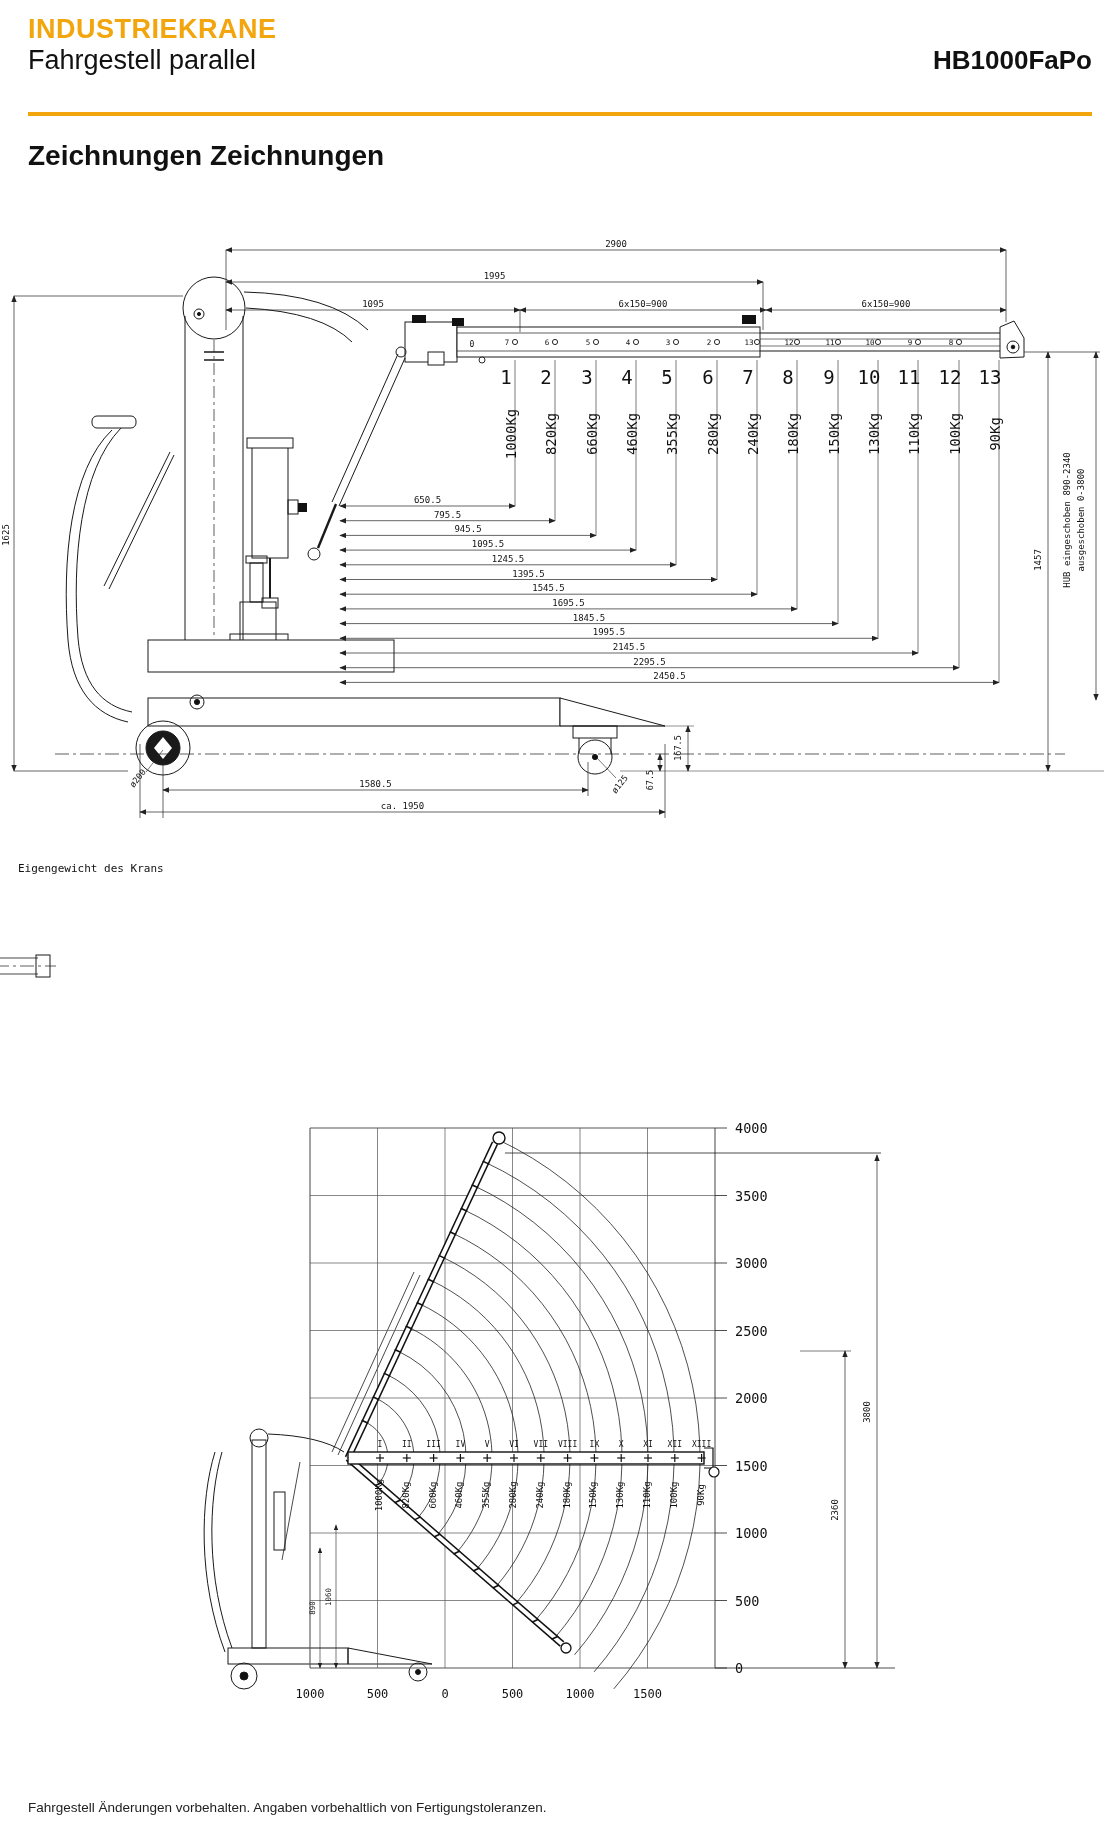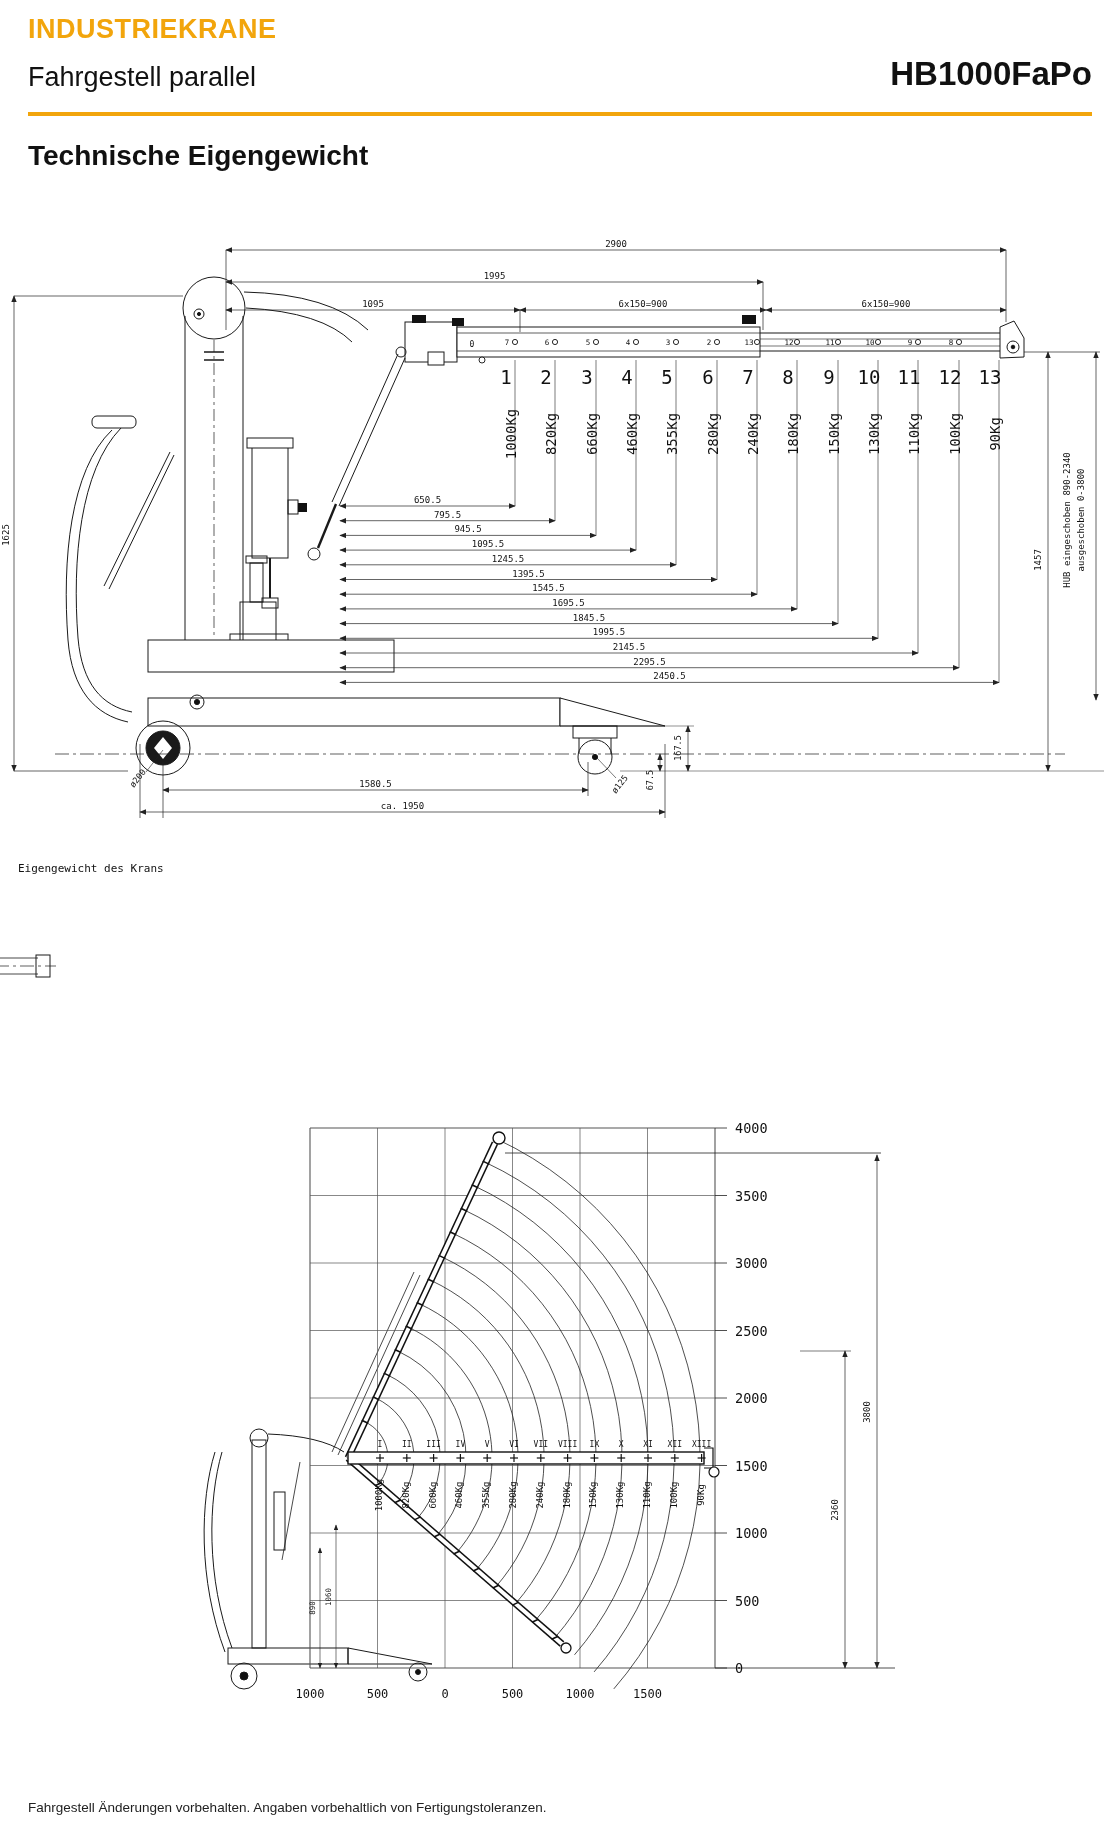--- a/index.html
+++ b/index.html
@@ -1,43 +1,43 @@
 <!DOCTYPE html>
 <html><head>
 <meta charset="utf-8">
 <style>
   html,body{margin:0;padding:0;background:#fff;}
   .page{position:relative;width:1120px;height:1844px;background:#fff;overflow:hidden;
         font-family:"Liberation Sans", sans-serif;color:#111;}
   .hdr{position:absolute;left:28px;top:14px;right:28px;}
   .brand{font-size:27px;font-weight:800;letter-spacing:.5px;color:#F2A50C;}
-  .subrow{display:flex;justify-content:space-between;align-items:flex-end;margin-top:10px;}
+  .subrow{display:flex;justify-content:space-between;align-items:flex-end;margin-top:0;}
   .subtitle{font-size:27px;font-weight:400;color:#111;}
-  .model{font-size:33px;font-weight:700;color:#111;}
+  .model{font-size:26px;font-weight:700;color:#111;}
   .rule{position:absolute;left:28px;right:28px;top:112px;height:4px;background:#F2A50C;}
   .pagetitle{position:absolute;left:28px;top:140px;font-size:28px;font-weight:700;}
   .dwg{position:absolute;left:0;}
   svg text{font-family:"DejaVu Sans Mono","Liberation Mono",monospace;fill:#111;}
   .footer{position:absolute;left:28px;top:1800px;font-size:13.5px;color:#222;
           font-family:"Liberation Sans",sans-serif;}
 </style>
 </head>
 <body>
 
 <div class="page">
 
   <div class="hdr">
     <div class="brand">INDUSTRIEKRANE</div>
     <div class="subrow">
       <div class="subtitle">Fahrgestell parallel</div>
       <div class="model">HB1000FaPo</div>
     </div>
   </div>
   <div class="rule"></div>
-  <div class="pagetitle">Technische Eigengewicht</div>
+  <div class="pagetitle">Zeichnungen Zeichnungen</div>
 
   <svg id="d1" class="dwg" style="top:200px" width="1120" height="630" viewBox="0 200 1120 630">
     <defs>
       <marker id="ar" markerWidth="10" markerHeight="8" refX="9" refY="4" orient="auto-start-reverse">
         <path d="M0,0 L10,4 L0,8 Z" fill="#222"></path>
       </marker>
     </defs>
     <g stroke="#1a1a1a" stroke-width="1" fill="none">
 
       <circle cx="214" cy="308" r="31"></circle>

